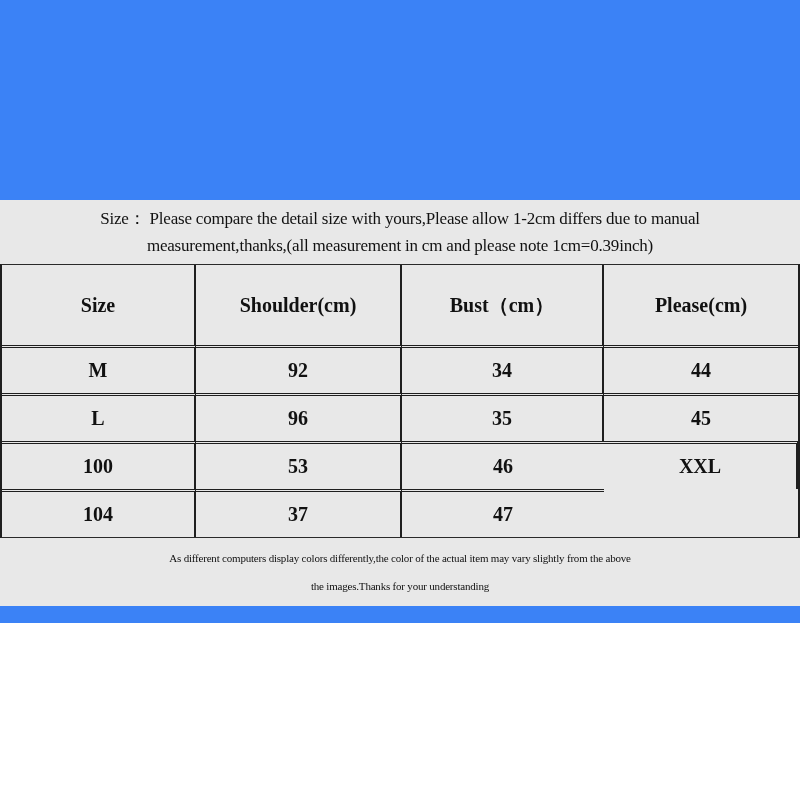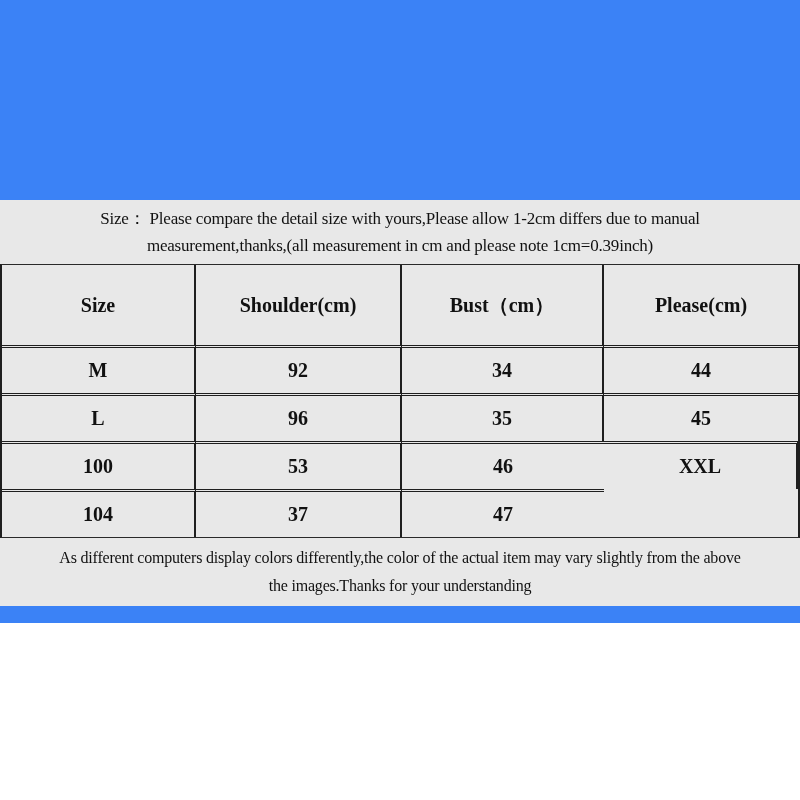--- a/index.html
+++ b/index.html
@@ -31,21 +31,21 @@
   .note-band {
     top: 200px;
     height: 64px;
     font-size: 17px;
     line-height: 27px;
     letter-spacing: -0.2px;
   }
   .footer-band {
     top: 538px;
     height: 68px;
-    font-size: 16px;
+    font-size: 11px;
     line-height: 28px;
     letter-spacing: -0.2px;
   }
   .table-wrap {
     position: absolute;
     left: 0;
     top: 264px;
     width: 800px;
     box-sizing: border-box;
     background: #e8e8e8;

